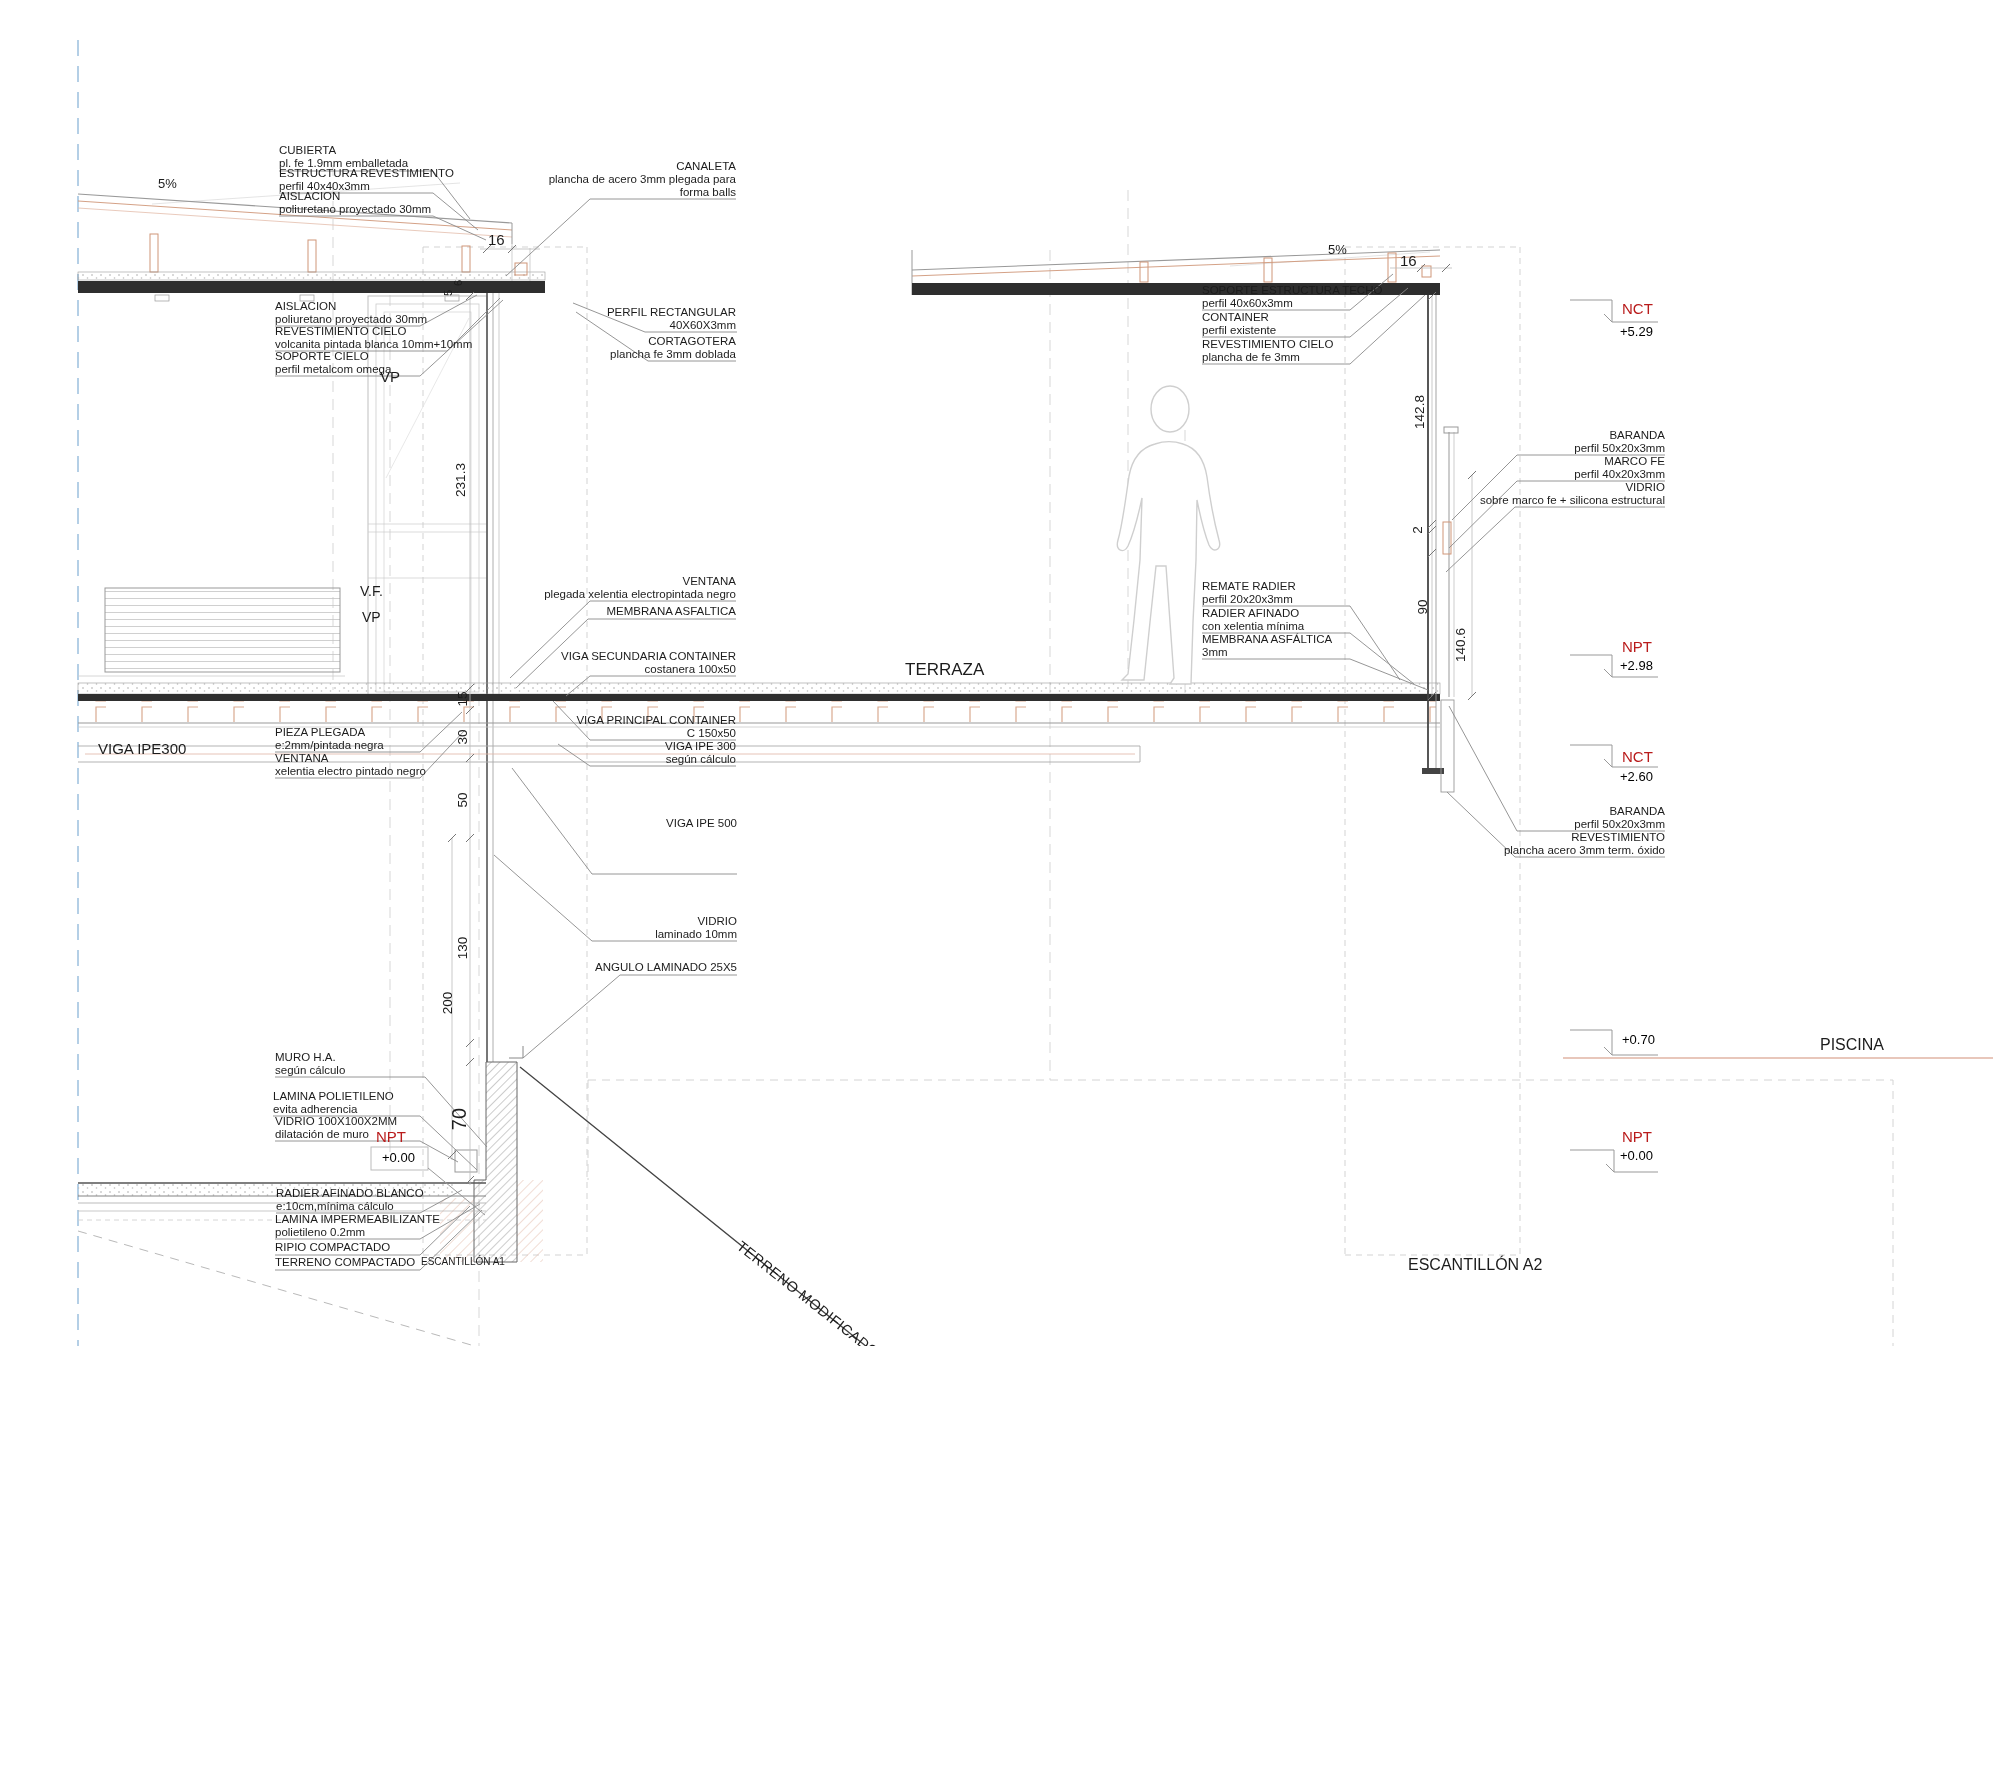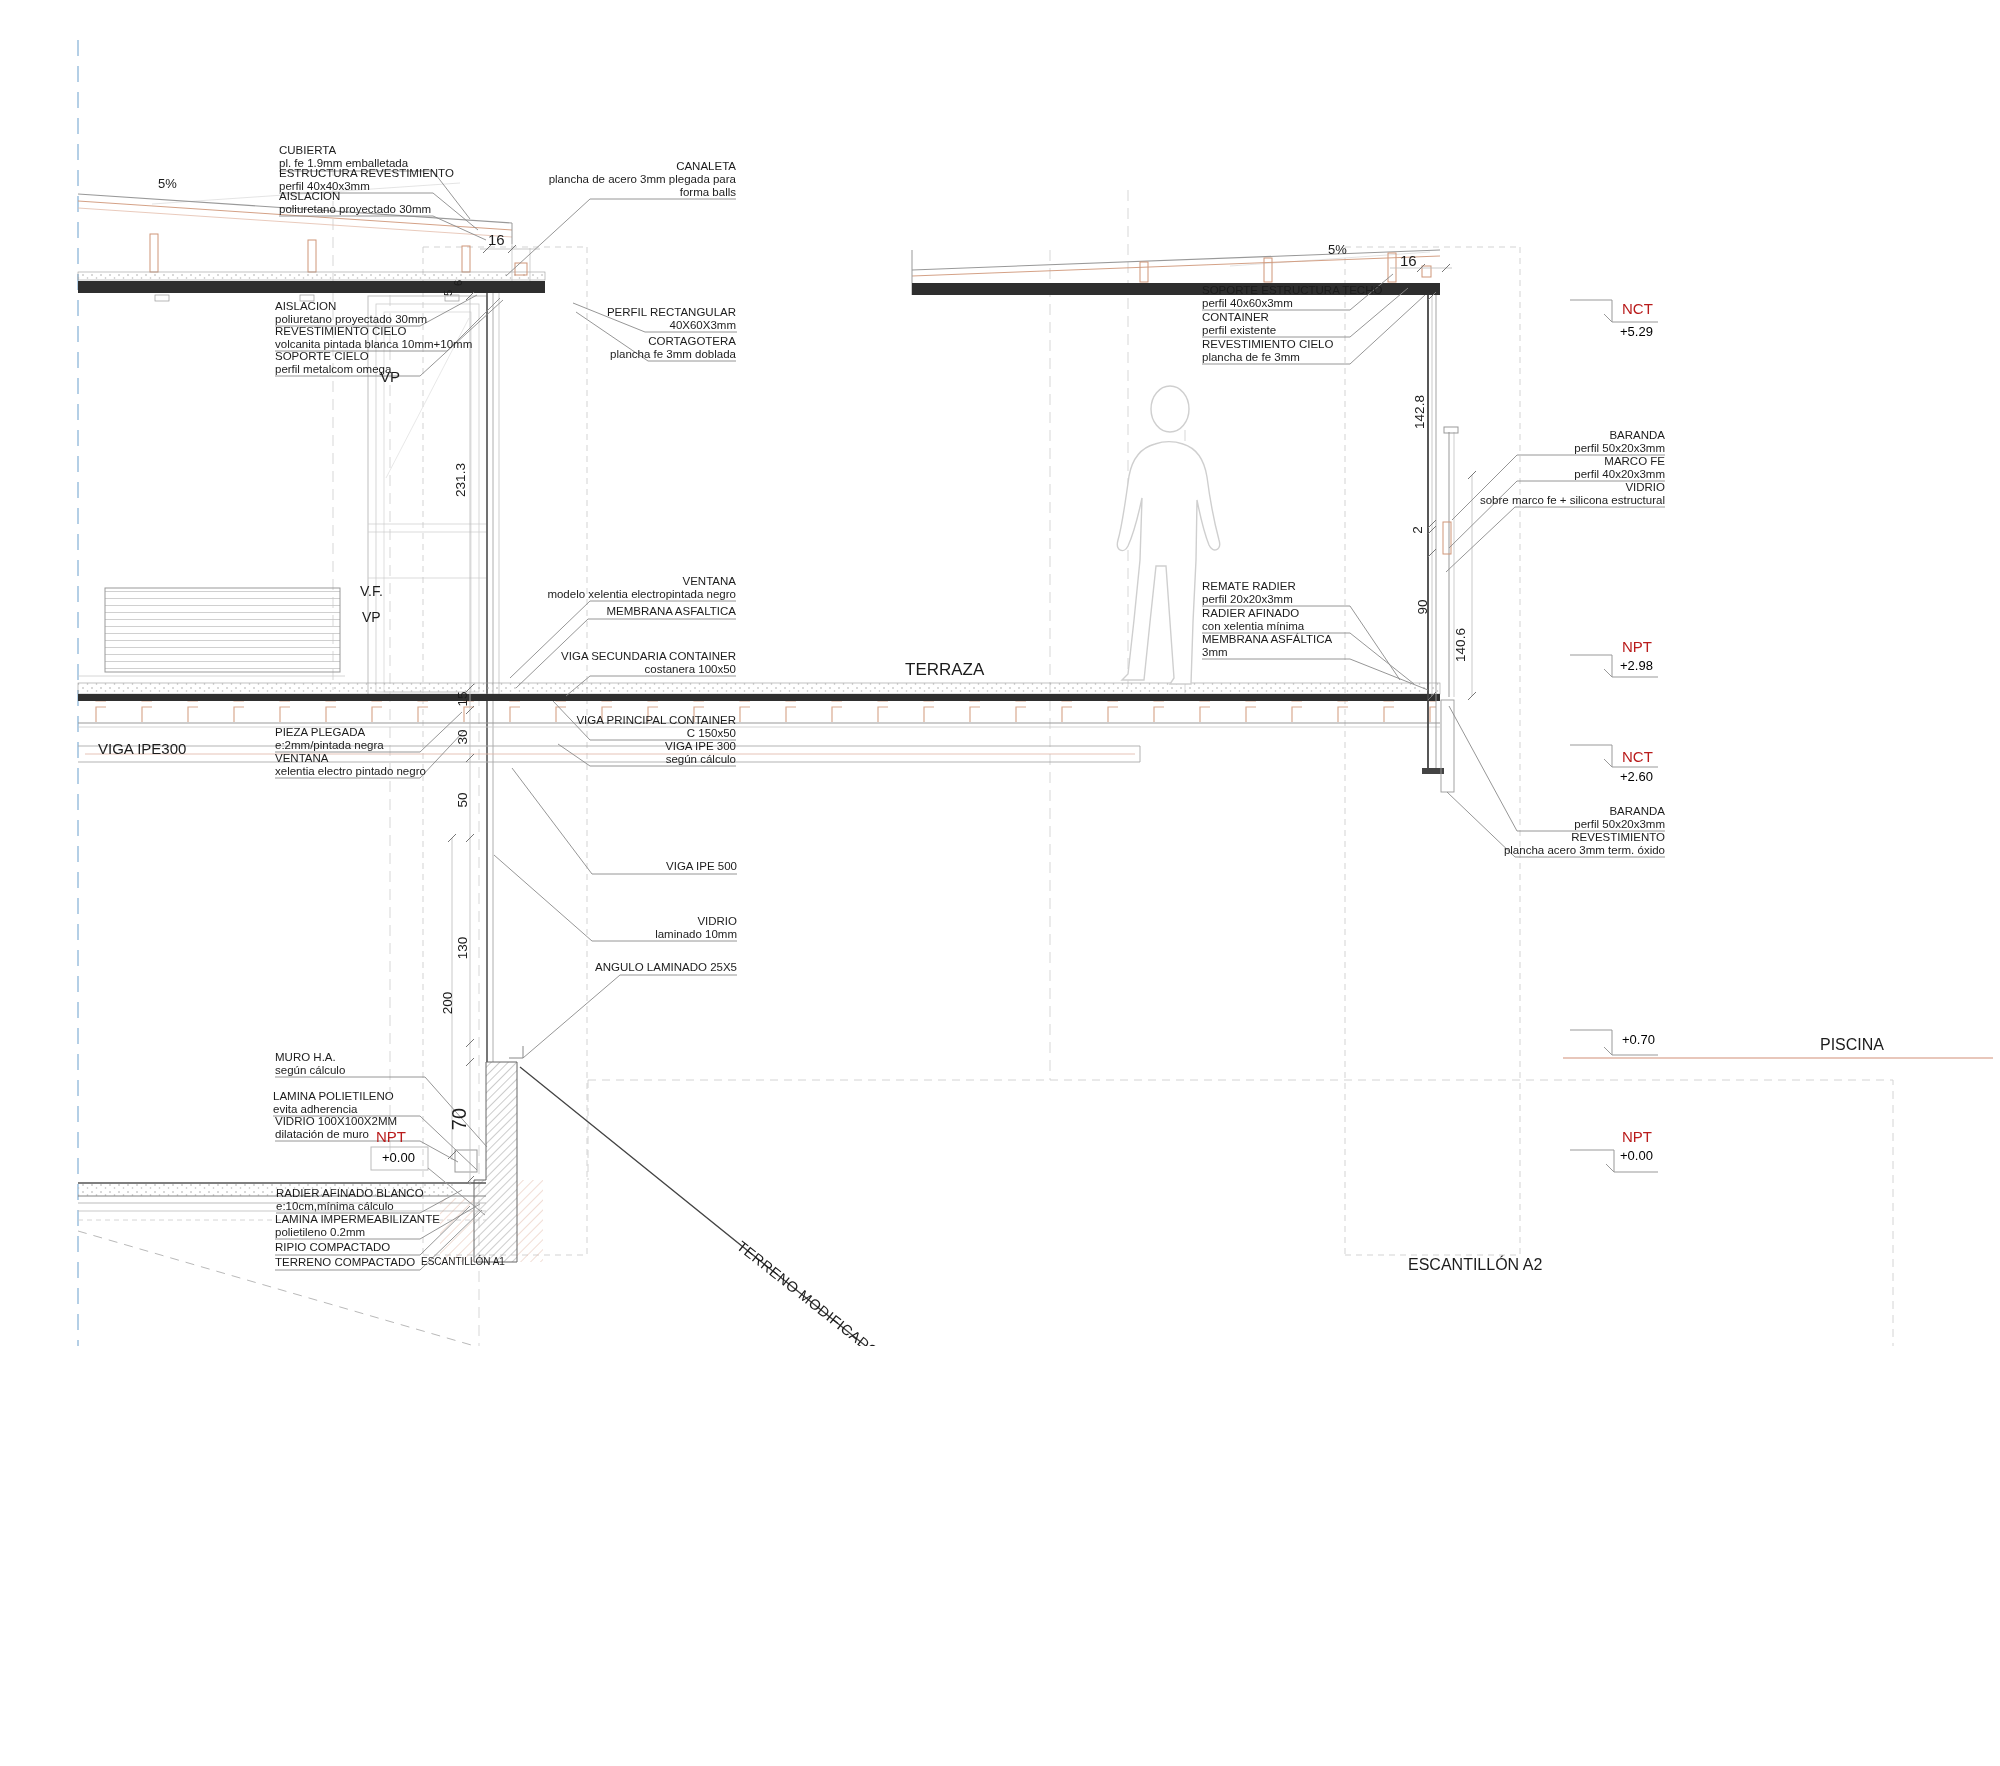--- a/index.html
+++ b/index.html
@@ -257,21 +257,21 @@
   <div>plancha fe 3mm doblada</div>
 </div>
 
 <div class="dim" style="left:460px;top:480px">231.3</div>
 
 <div class="big" style="left:360px;top:583px;font-size:14px">V.F.</div>
 <div class="big" style="left:362px;top:609px;font-size:14px">VP</div>
 
 <div class="co ra" style="right:1264px;top:575px">
   <div>VENTANA</div>
-  <div>modelo xelentia electropintada negro</div>
+  <div>plegada xelentia electropintada negro</div>
 </div>
 <div class="co ra" style="right:1264px;top:605px">
   <div>MEMBRANA ASFALTICA</div>
 </div>
 <div class="co ra" style="right:1264px;top:650px">
   <div>VIGA SECUNDARIA CONTAINER</div>
   <div>costanera 100x50</div>
 </div>
 <div class="big" style="left:905px;top:660px;font-size:17px">TERRAZA</div>
 <div class="co ra" style="right:1264px;top:714px">
@@ -292,21 +292,21 @@
   <div>xelentia electro pintado negro</div>
 </div>
 
 <div class="dim" style="left:462px;top:699px">15</div>
 <div class="dim" style="left:462px;top:737px">30</div>
 <div class="dim" style="left:462px;top:800px">50</div>
 <div class="dim" style="left:462px;top:948px">130</div>
 <div class="dim" style="left:447px;top:1003px">200</div>
 <div class="dim" style="left:459px;top:1119px;font-size:20px">70</div>
 
-<div class="co ra" style="right:1263px;top:860px">
+<div class="co ra" style="right:1263px;top:817px">
   <div>VIGA IPE 500</div>
 </div>
 <div class="co ra" style="right:1263px;top:915px">
   <div>VIDRIO</div>
   <div>laminado 10mm</div>
 </div>
 <div class="co ra" style="right:1263px;top:961px">
   <div>ANGULO LAMINADO 25X5</div>
 </div>
 

